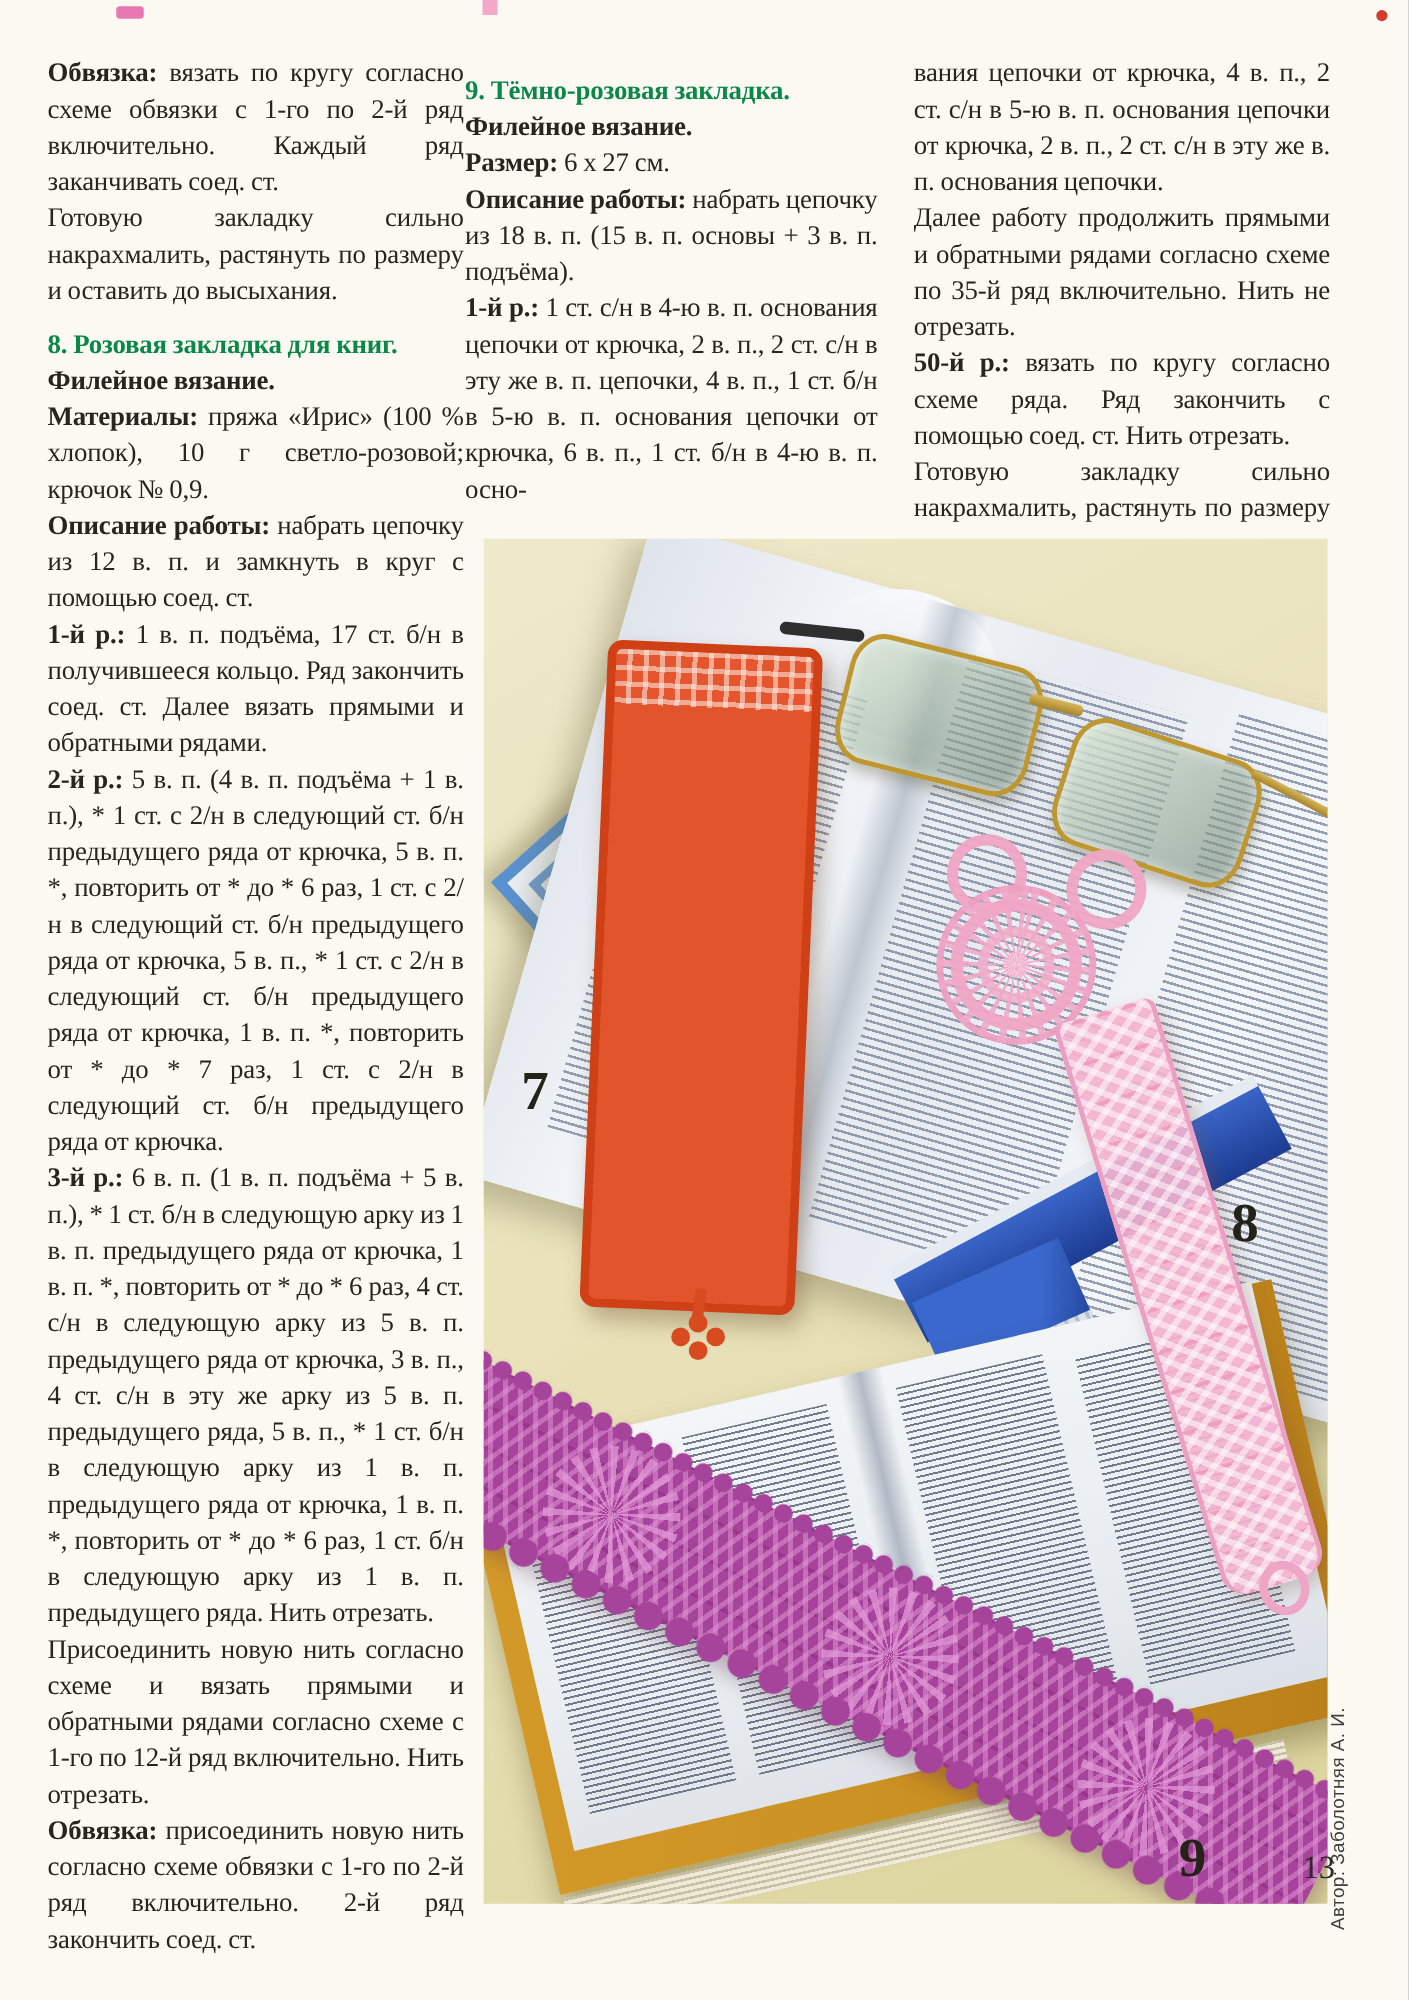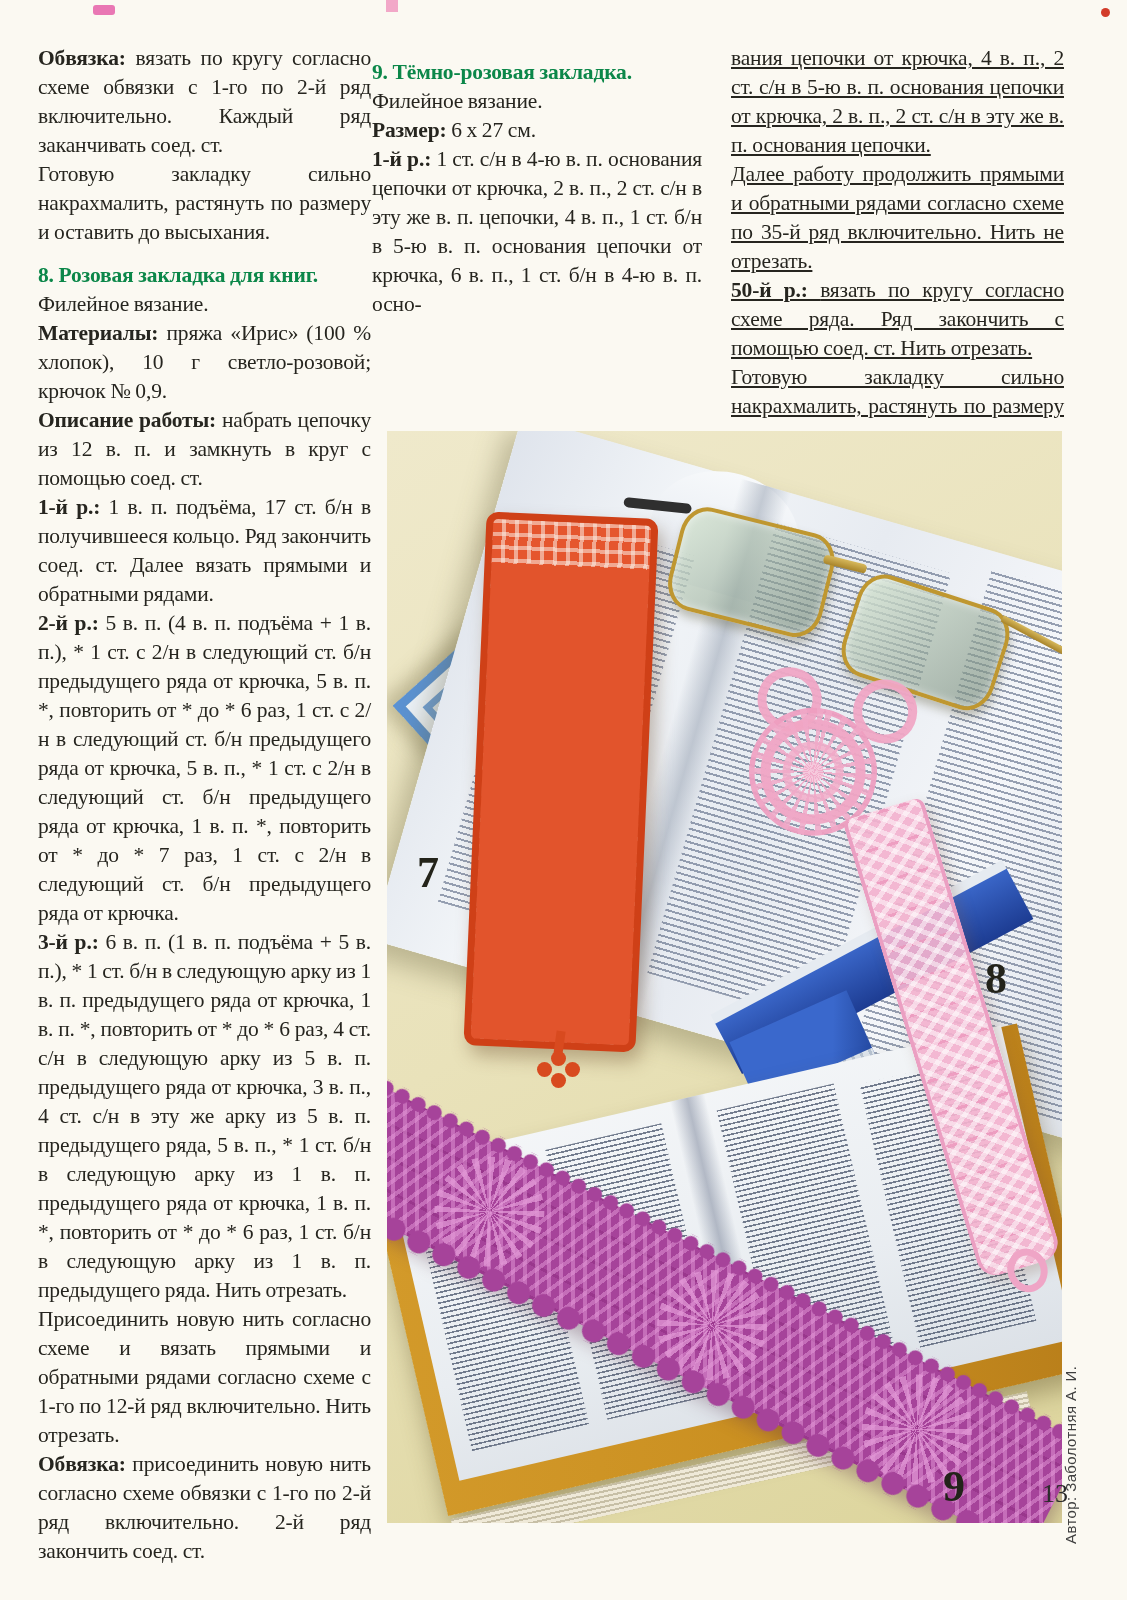--- a/index.html
+++ b/index.html
@@ -6,24 +6,24 @@
   .page {
     position:relative; width:1127px; height:1600px; margin:0 auto;
     background:var(--page-bg,#fbf9f2); overflow:hidden;
     font-family:"Liberation Serif", serif; color:#26251f;
   }
   
   .col { position:absolute; font-size:21.5px; line-height:29px; text-align:justify;
          letter-spacing:-0.15px; word-spacing:-0.5px; hyphens:none; }
   #col1 { left:38px;  top:44px; width:333px; }
   #col2 { left:372px; top:44px; width:330px; }
-  #col3 { left:731px; top:44px; width:333px;text-decoration:underline; }
+  #col3 { left:731px; top:44px; width:333px; }
   .col p { margin:0; }
   .col p.heading { color:var(--heading-color,#0b8749); font-weight:bold; margin-top:14px; }
-  .col p.bold-full { font-weight:normal; }
+  .col p.bold-full { font-weight:bold; }
   .col b { font-weight:bold; }
 
   
   .photo { position:absolute; left:387px; top:431px; width:675px; height:1092px; overflow:hidden;
            background:linear-gradient(150deg,#efe9cb 0%, #e9e2ba 45%, #dcd49b 100%); }
   .photo * { position:absolute; }
 
   
   .mag-corner { left:49px; top:178px; width:200px; height:200px; transform:rotate(48deg);
     background:linear-gradient(160deg,#e2ebf4,#c6d6e8);
@@ -166,20 +166,21 @@
       <p class=""><b>1-й р.: </b>1 в. п. подъёма, 17 ст. б/н в получившееся кольцо. Ряд закончить соед. ст. Далее вязать прямыми и обратными рядами.</p>
       <p class=""><b>2-й р.: </b>5 в. п. (4 в. п. подъёма + 1 в. п.), * 1 ст. с 2/н в следующий ст. б/н предыдущего ряда от крючка, 5 в. п. *, повторить от * до * 6 раз, 1 ст. с 2/н в следующий ст. б/н предыдущего ряда от крючка, 5 в. п., * 1 ст. с 2/н в следующий ст. б/н предыдущего ряда от крючка, 1 в. п. *, повторить от * до * 7 раз, 1 ст. с 2/н в следующий ст. б/н предыдущего ряда от крючка.</p>
       <p class=""><b>3-й р.: </b>6 в. п. (1 в. п. подъёма + 5 в. п.), * 1 ст. б/н в следующую арку из 1 в. п. предыдущего ряда от крючка, 1 в. п. *, повторить от * до * 6 раз, 4 ст. с/н в следующую арку из 5 в. п. предыдущего ряда от крючка, 3 в. п., 4 ст. с/н в эту же арку из 5 в. п. предыдущего ряда, 5 в. п., * 1 ст. б/н в следующую арку из 1 в. п. предыдущего ряда от крючка, 1 в. п. *, повторить от * до * 6 раз, 1 ст. б/н в следующую арку из 1 в. п. предыдущего ряда. Нить отрезать.</p>
       <p class="">Присоединить новую нить согласно схеме и вязать прямыми и обратными рядами согласно схеме с 1-го по 12-й ряд включительно. Нить отрезать.</p>
       <p class=""><b>Обвязка: </b>присоединить новую нить согласно схеме обвязки с 1-го по 2-й ряд включительно. 2-й ряд закончить соед. ст.</p>
     </div>
   <div class="col" id="col2">
       <p class="heading">9. Тёмно-розовая закладка.</p>
       <p class=" bold-full">Филейное вязание.</p>
       <p class=""><b>Размер: </b>6 х 27 см.</p>
+      <p class=""><b>Описание работы: </b>набрать цепочку из 18 в. п. (15 в. п. основы + 3 в. п. подъёма).</p>
       <p class=""><b>1-й р.: </b>1 ст. с/н в 4-ю в. п. основания цепочки от крючка, 2 в. п., 2 ст. с/н в эту же в. п. цепочки, 4 в. п., 1 ст. б/н в 5-ю в. п. основания цепочки от крючка, 6 в. п., 1 ст. б/н в 4-ю в. п. осно-</p>
     </div>
   <div class="col" id="col3">
       <p class="">вания цепочки от крючка, 4 в. п., 2 ст. с/н в 5-ю в. п. основания цепочки от крючка, 2 в. п., 2 ст. с/н в эту же в. п. основания цепочки.</p>
       <p class="">Далее работу продолжить прямыми и обратными рядами согласно схеме по 35-й ряд включительно. Нить не отрезать.</p>
       <p class=""><b>50-й р.: </b>вязать по кругу согласно схеме ряда. Ряд закончить с помощью соед. ст. Нить отрезать.</p>
       <p class="">Готовую закладку сильно накрахмалить, растянуть по размеру и оставить до высыхания.</p>
     </div>
 
   <div class="photo">

